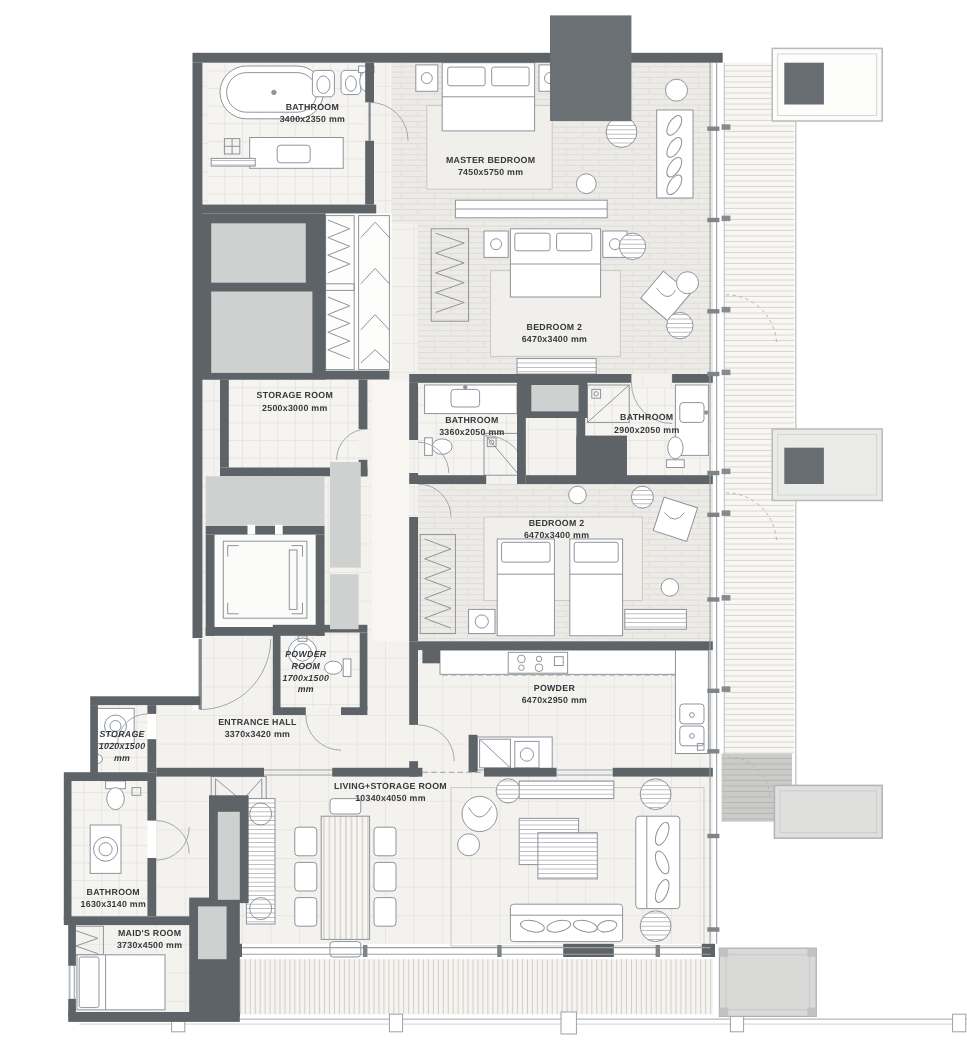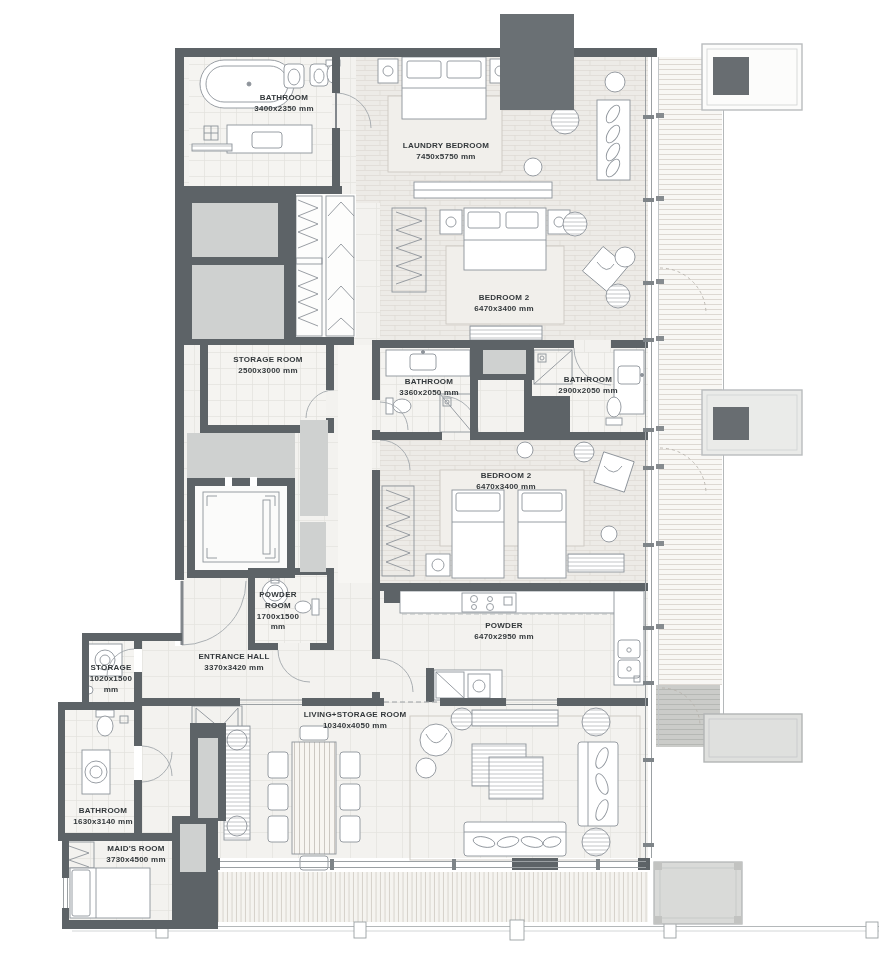--- a/index.html
+++ b/index.html
@@ -2,21 +2,21 @@
 <html><head>
 <meta charset="utf-8">
 <style>
   html,body{margin:0;padding:0;background:#fff;}
   #stage{position:relative;width:879px;height:953px;background:#fff;overflow:hidden;
          font-family:"Liberation Sans",sans-serif;margin-left:12px;}
   svg{position:absolute;left:0;top:0;}
   .room-label{position:absolute;transform:translate(-50%,-50%);text-align:center;
     font:700 8px/1.35 "Liberation Sans",sans-serif;letter-spacing:.25px;color:#33383b;z-index:5;}
   .room-label .nm,.room-label .dm{display:block;}
-  .room-label.narrow{width:56px;}
+  .room-label.narrow{width:56px;font-style:italic;}
 </style>
 </head>
 <body>
 
 <div id="stage">
 <svg width="879" height="953" viewBox="0 0 879 953">
 <defs>
   <pattern id="tileLg" width="26" height="26" patternUnits="userSpaceOnUse">
     <rect width="26" height="26" fill="#f3f2ef"></rect>
           <path d="M0 .5H26M.5 0V26" stroke="#e5e4e0" stroke-width="0.8" fill="none"></path>
@@ -495,21 +495,21 @@
         <rect x="440" y="859" width="4" height="11"></rect>
   <rect x="584" y="859" width="4" height="11"></rect>
 </g>
 </svg>
 
 <div class="room-label" style="left:272px;top:104px">
   <span class="nm">BATHROOM</span>
   <span class="dm">3400x2350 mm</span>
 </div>
 <div class="room-label" style="left:434px;top:152px">
-  <span class="nm">LAUNDRY BEDROOM</span>
+  <span class="nm">MASTER BEDROOM</span>
   <span class="dm">7450x5750 mm</span>
 </div>
 <div class="room-label" style="left:492px;top:304px">
   <span class="nm">BEDROOM 2</span>
   <span class="dm">6470x3400 mm</span>
 </div>
 <div class="room-label" style="left:256px;top:366px">
   <span class="nm">STORAGE ROOM</span>
   <span class="dm">2500x3000 mm</span>
 </div>

